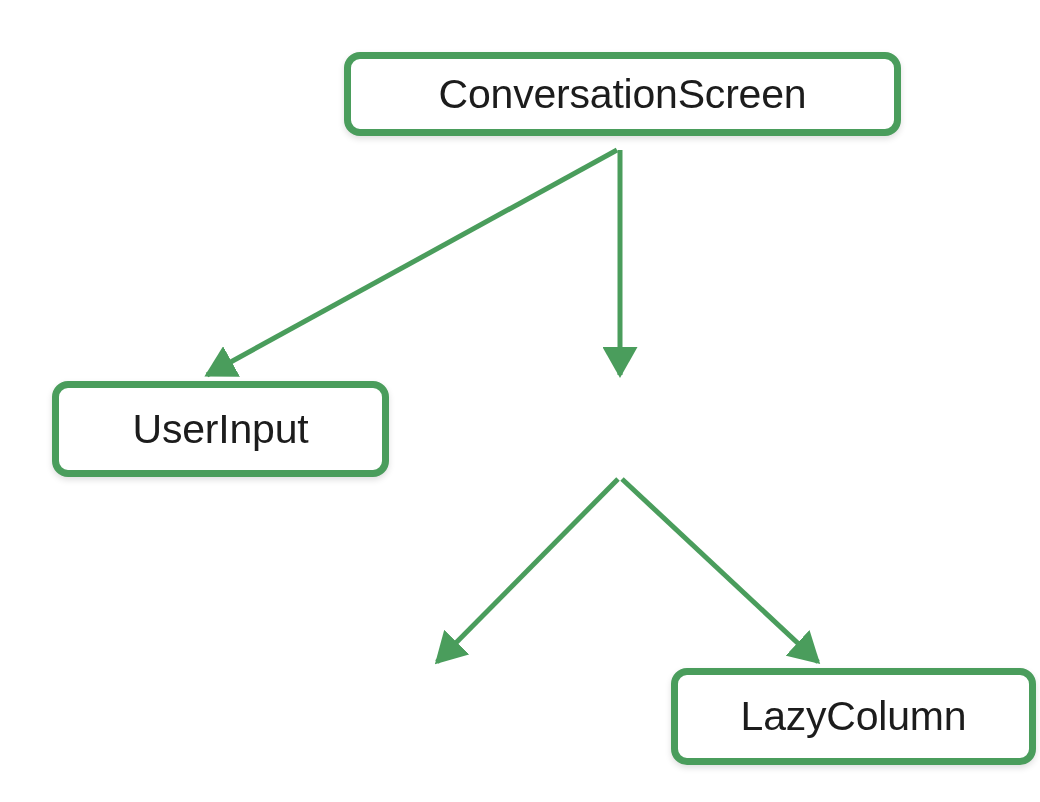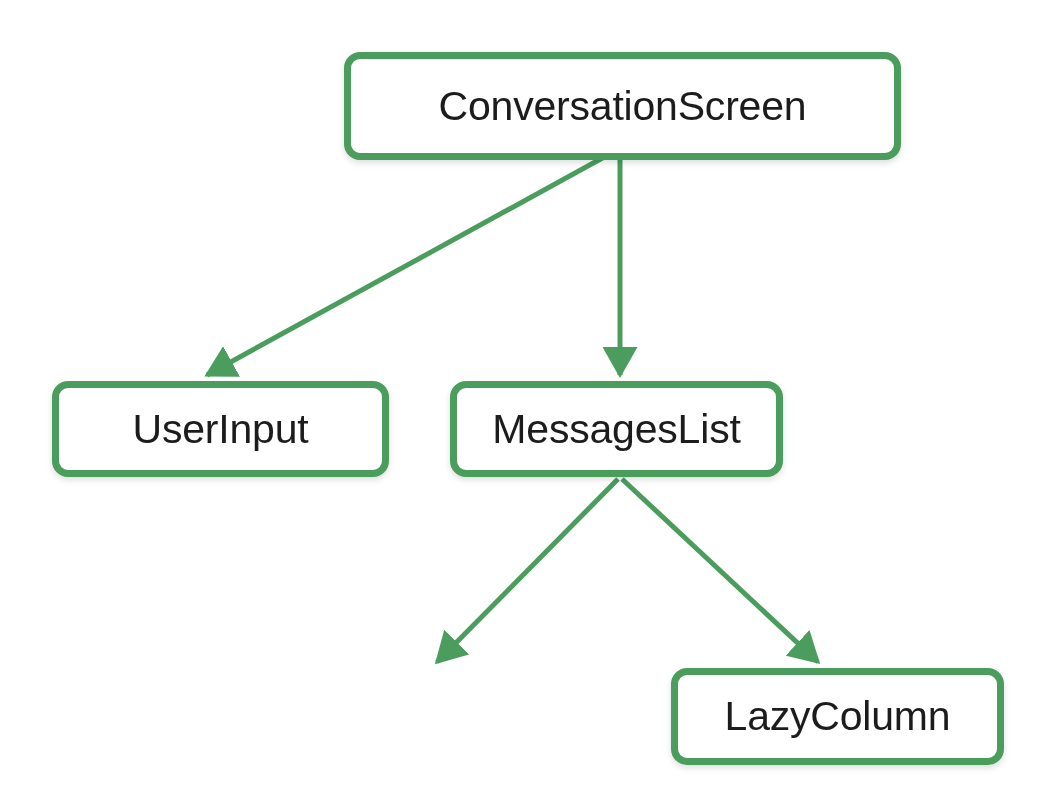--- a/index.html
+++ b/index.html
@@ -46,21 +46,21 @@
     font-weight: 400;
     line-height: 1;
     letter-spacing: -0.2px;
     white-space: nowrap;
     text-align: center;
   }
   #node-conversationscreen {
     left: 344px;
     top: 52px;
     width: 557px;
-    height: 108px;
+    height: 84px;
   }
   #node-userinput {
     left: 52px;
     top: 381px;
     width: 337px;
     height: 96px;
   }
   #node-messageslist {
     left: 450px;
     top: 381px;
@@ -69,21 +69,21 @@
   }
   #node-button {
     left: 248px;
     top: 668px;
     width: 333px;
     height: 97px;
   }
   #node-lazycolumn {
     left: 671px;
     top: 668px;
-    width: 333px;
+    width: 365px;
     height: 97px;
   }
 </style>
 </head>
 <body>
 
 <div id="diagram-canvas">
 
   <svg id="edge-layer" viewBox="0 0 1040 802">
     <defs>
@@ -102,22 +102,19 @@
   </svg>
 
   <div class="node" id="node-conversationscreen">
     <span class="node-label">ConversationScreen</span>
   </div>
 
   <div class="node" id="node-userinput">
     <span class="node-label">UserInput</span>
   </div>
 
-  <div class="node" id="node-messageslist">
-    <span class="node-label">MessagesList</span>
-  </div>
 
 
   <div class="node" id="node-lazycolumn">
     <span class="node-label">LazyColumn</span>
   </div>
 
 </div>
 
 </body></html>

